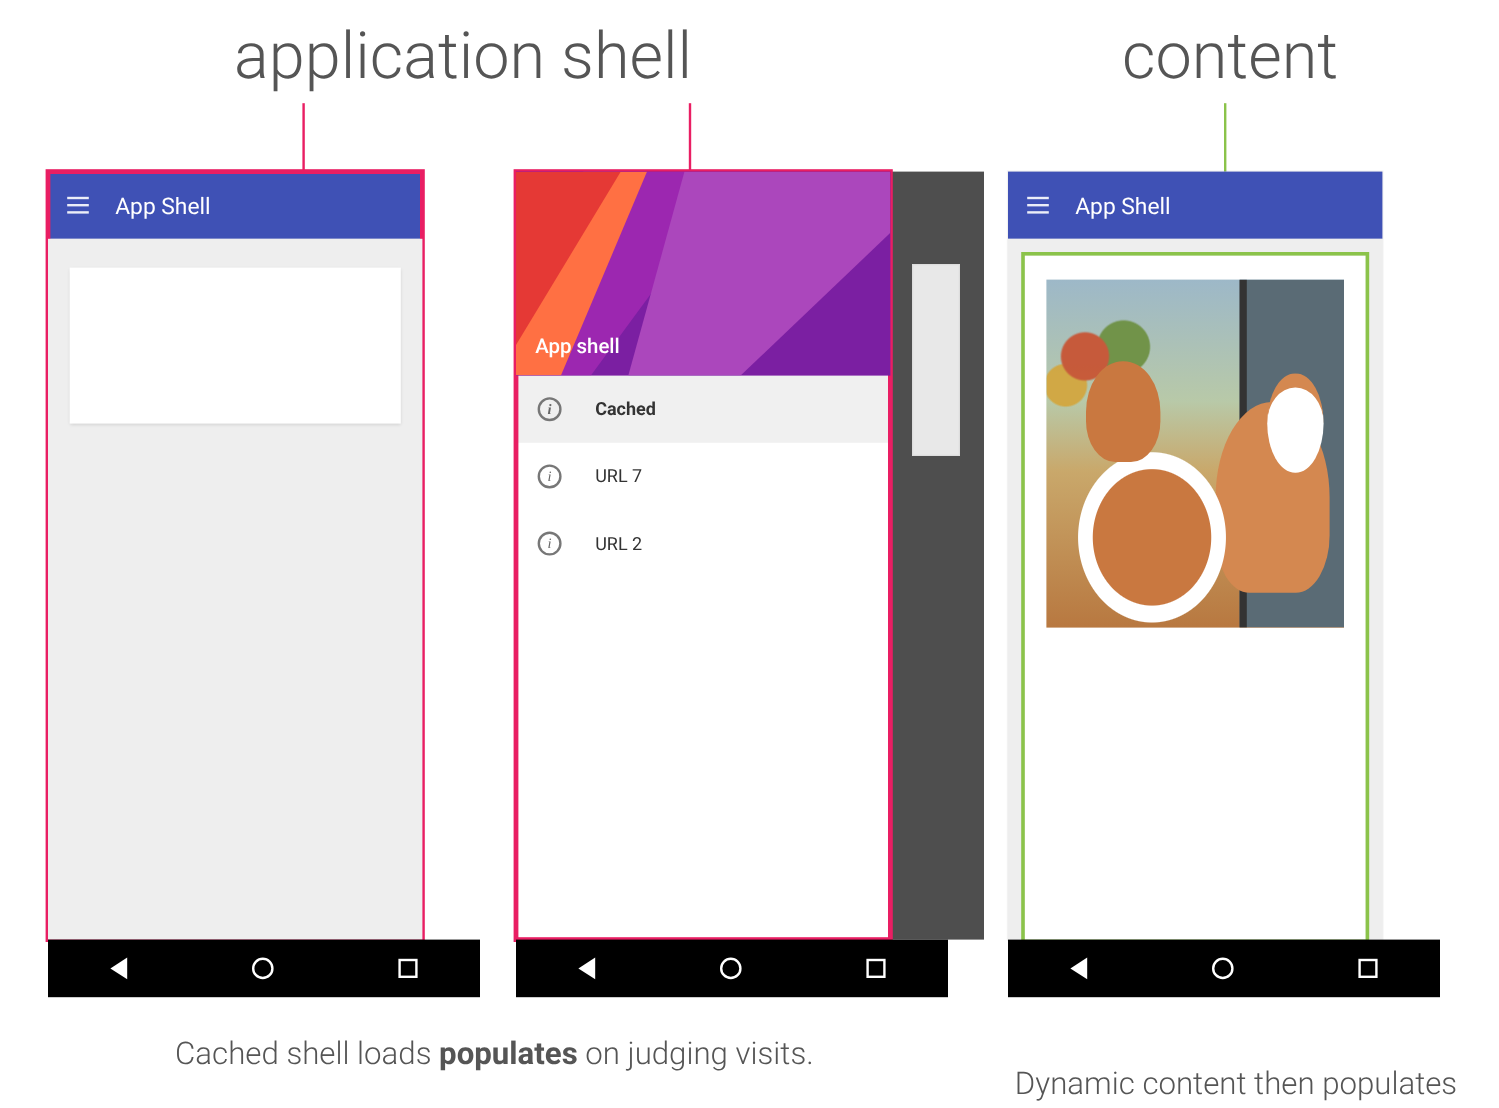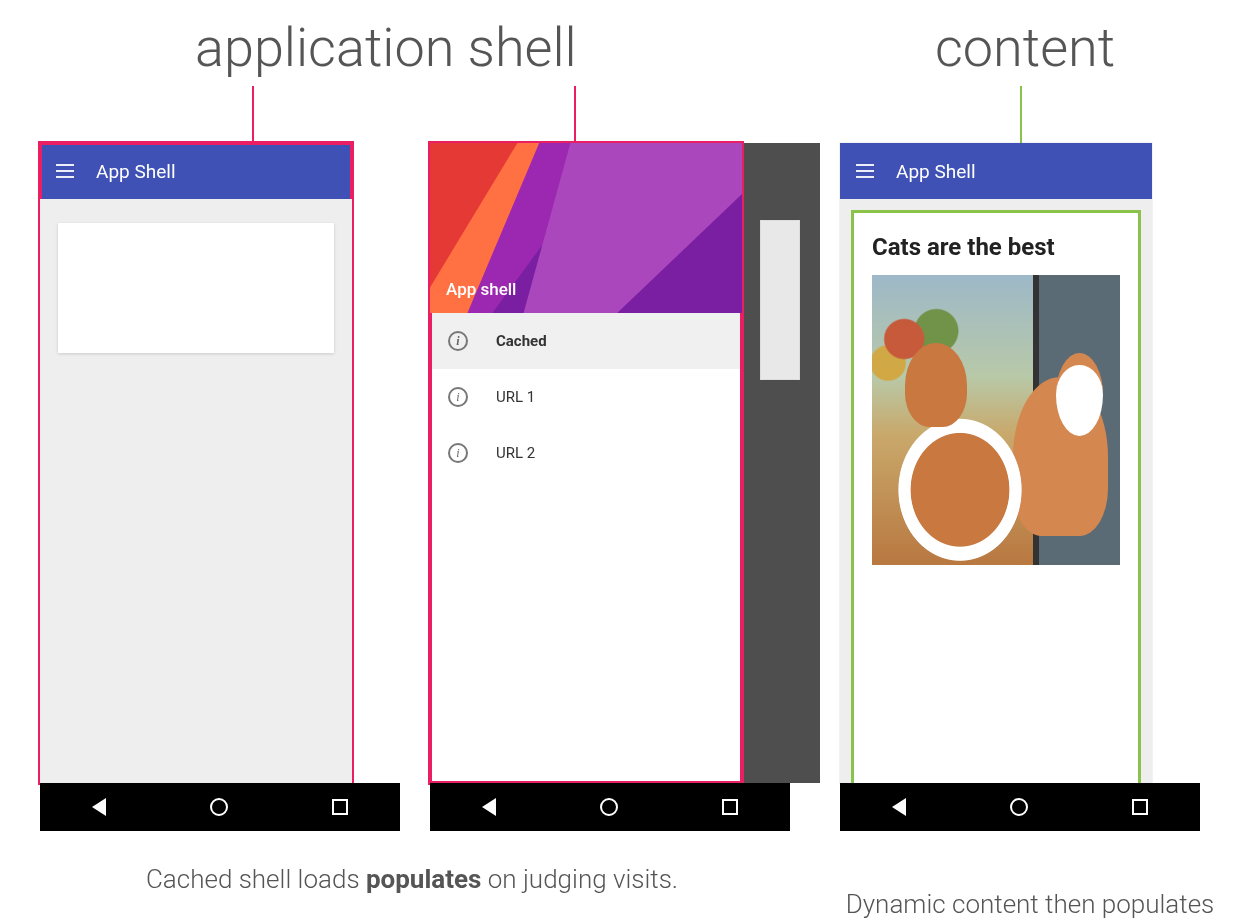--- a/index.html
+++ b/index.html
@@ -197,41 +197,40 @@
       <div class="shape2"></div>
     <div class="drawer-title">App shell</div>
   </div>
   <div class="drawer-list">
     <div class="drawer-item selected">
       <span class="info-icon">i</span>
       <span>Cached</span>
     </div>
     <div class="drawer-item">
       <span class="info-icon">i</span>
-      <span>URL 1</span>
+      <span>URL 7</span>
     </div>
     <div class="drawer-item">
       <span class="info-icon">i</span>
       <span>URL 2</span>
     </div>
   </div>
 </div>
 
 <div class="phone phone3">
   <div class="appbar">
     <span class="hamburger">
         <span></span>
         <span></span>
         <span></span>
       </span>
     <span>App Shell</span>
   </div>
   <div class="body-area">
     <div class="content-card">
-      <h2>Cats are the best</h2>
       <div class="cat-photo">
         <div class="trees"></div>
           <div class="window"></div>
         <div class="cat2"></div>
           <div class="cat1"></div>
       </div>
     </div>
   </div>
 </div>
 

